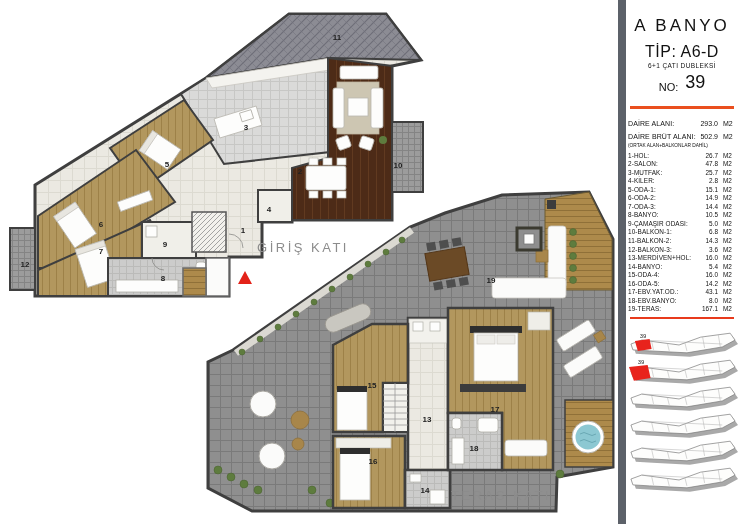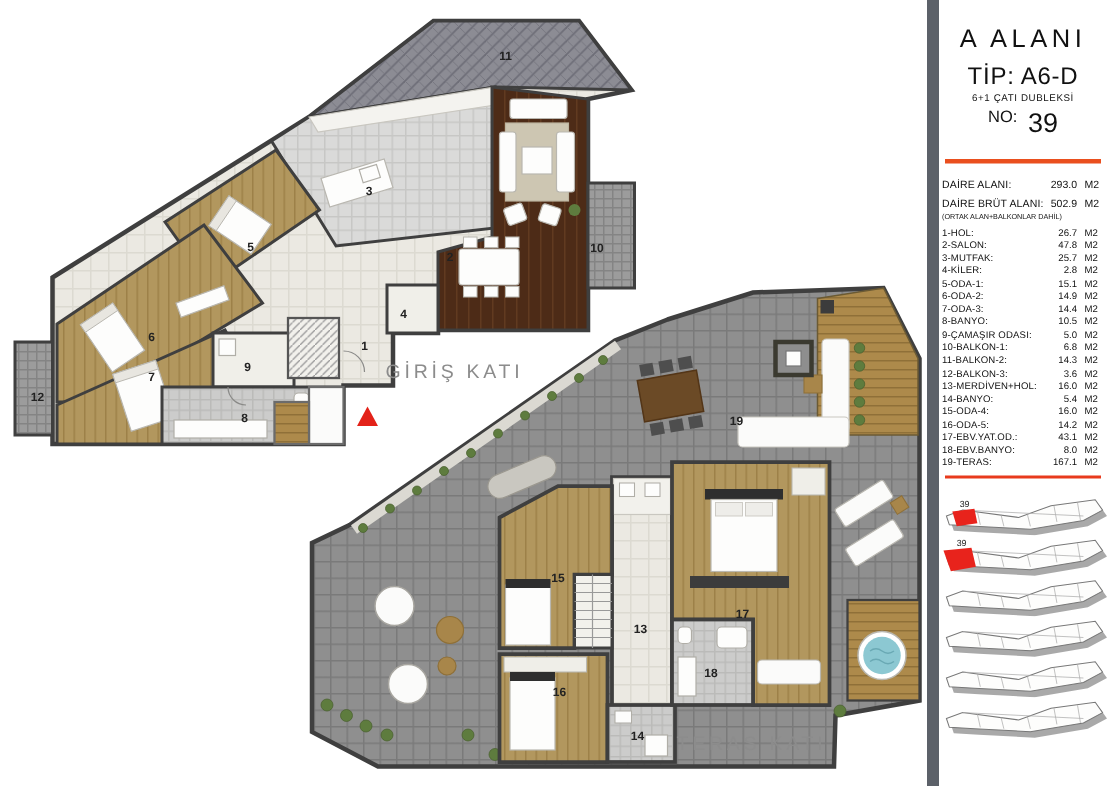--- a/index.html
+++ b/index.html
@@ -9,21 +9,21 @@
   .plans text{font-family:"Liberation Sans",sans-serif;}
   .num{font-size:8px;font-weight:bold;fill:#222;}
   .floorlbl{font-size:13px;fill:#8c8c8c;letter-spacing:2.5px;font-weight:500;}
   
   .sidebar{position:absolute;right:0;top:0;width:122px;height:524px;background:#ffffff;}
   .strip{position:absolute;left:0;top:0;width:8px;height:524px;background:#5c6169;}
   .content{position:absolute;left:10px;top:0;width:108px;height:524px;text-align:center;color:#111;}
   .blk{margin-top:16px;font-size:17px;letter-spacing:3px;font-weight:500;}
   .tip{margin-top:7px;font-size:16px;letter-spacing:.5px;}
   .sub{margin-top:1px;font-size:6.5px;letter-spacing:.4px;}
-  .no{margin-top:3px;display:flex;justify-content:center;align-items:flex-start;gap:7px;}
+  .no{margin-top:3px;display:flex;justify-content:center;align-items:flex-end;gap:7px;}
   .no .nolab{font-size:11px;}
   .no .noval{font-size:18px;}
   .rule{height:2.5px;background:#ea4f1e;width:104px;margin:0 auto;}
   .rule.top{margin-top:13px;}
   .rule.bottom{margin-top:3px;background:#e83a1c;}
   .arearow{display:flex;align-items:baseline;font-size:7px;line-height:13px;text-align:left;}
   .arearow.first{margin-top:8px;}
   .note{font-size:4.8px;line-height:6px;text-align:left;letter-spacing:0;}
   .rooms{margin-top:3px;}
   .r{display:flex;align-items:baseline;font-size:6.4px;line-height:8.55px;text-align:left;}
@@ -288,21 +288,21 @@
     <text class="num" x="495" y="412" text-anchor="middle">17</text>
     <text class="num" x="474" y="451" text-anchor="middle">18</text>
     <text class="num" x="491" y="283" text-anchor="middle">19</text>
     <text class="floorlbl" x="501" y="500" text-anchor="middle">TERAS KATI</text>
   </g>
 </svg>
 
 <aside class="sidebar">
   <div class="strip"></div>
   <div class="content">
-    <div class="blk">A  ALANI</div>
+    <div class="blk">A  BANYO</div>
     <div class="tip">TİP: A6-D</div>
     <div class="sub">6+1 ÇATI DUBLEKSİ</div>
     <div class="no">
       <span class="nolab">NO:</span>
       <span class="noval">39</span>
     </div>
     <div class="rule top"></div>
 
     <div class="arearow first">
       <span class="rn">DAİRE ALANI:</span>

